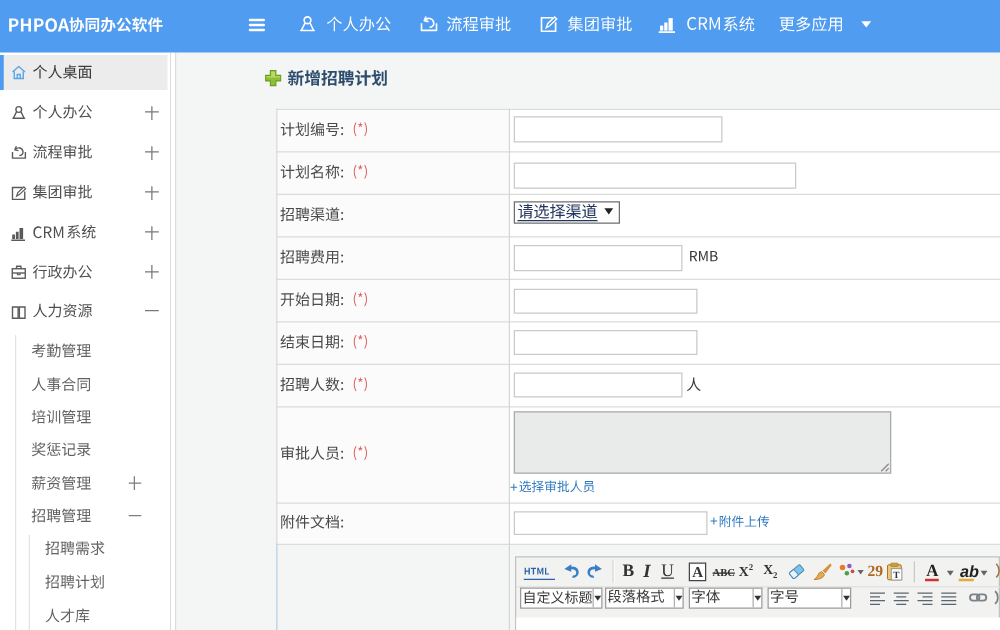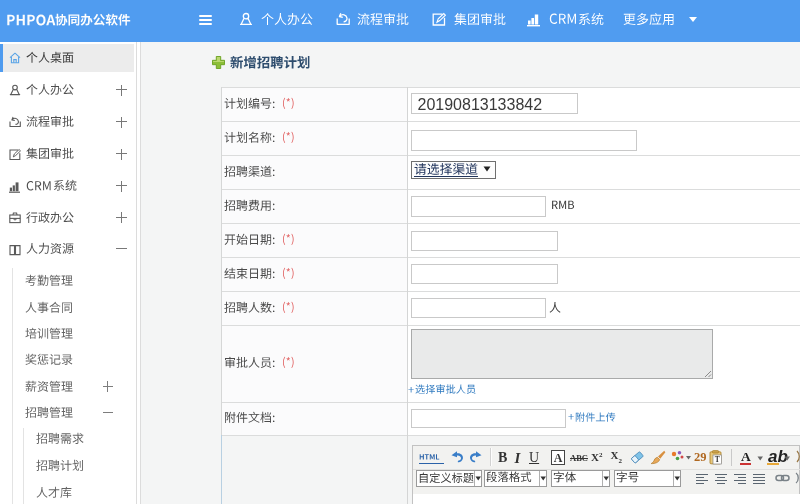--- a/index.html
+++ b/index.html
@@ -350,21 +350,20 @@
       <path transform="translate(8.9 11.8)" d="M1.1 2.2C2.1 0.5 2.7 -1.3 2.7 -3.4C2.7 -5.6 2.1 -7.3 1.1 -9L0.5 -8.7C1.4 -7.1 1.9 -5.3 1.9 -3.4C1.9 -1.6 1.4 0.3 0.5 1.9Z"></path>
     </svg>
 <svg class="t" style="left:224px;top:408.5px" width="53.3" height="18" fill="#4a4a4a">
       <path transform="translate(0 12.9)" d="M6.9 -5C7.3 -4.1 7.9 -2.9 8.1 -2.2L8.9 -2.6C8.6 -3.3 8.1 -4.4 7.6 -5.3ZM9.6 -9.9V-7.3H6.6V-6.5H9.6V-0.2C9.6 0 9.6 0 9.4 0.1C9.2 0.1 8.6 0.1 8 0C8.1 0.3 8.2 0.7 8.3 0.9C9.2 0.9 9.7 0.9 10 0.8C10.4 0.6 10.5 0.3 10.5 -0.2V-6.5H11.6V-7.3H10.5V-9.9ZM6.2 -10.1C5.7 -8.3 4.8 -6.6 3.8 -5.5C4 -5.3 4.3 -4.9 4.4 -4.7C4.7 -5.1 5 -5.5 5.2 -5.9V0.9H6.1V-7.4C6.4 -8.2 6.8 -9 7 -9.9ZM1 -9.6V1H1.8V-8.7H3.3C3 -7.9 2.7 -6.8 2.4 -5.9C3.2 -4.9 3.4 -4.1 3.4 -3.4C3.4 -3 3.3 -2.7 3.1 -2.5C3.1 -2.5 2.9 -2.4 2.8 -2.4C2.6 -2.4 2.4 -2.4 2.2 -2.4C2.3 -2.2 2.4 -1.9 2.4 -1.6C2.6 -1.6 2.9 -1.6 3.1 -1.7C3.4 -1.7 3.6 -1.8 3.7 -1.9C4 -2.1 4.2 -2.6 4.2 -3.3C4.2 -4.1 4 -5 3.2 -6C3.6 -7 4 -8.2 4.3 -9.3L3.7 -9.6L3.6 -9.6Z"></path>
       <path transform="translate(12 12.9)" d="M3.8 -4.1V-3.2H7.2V1H8.1V-3.2H11.4V-4.1H8.1V-6.7H10.9V-7.6H8.1V-9.9H7.2V-7.6H5.6C5.8 -8.2 5.9 -8.7 6 -9.3L5.2 -9.5C4.9 -7.9 4.4 -6.4 3.7 -5.4C3.9 -5.3 4.3 -5 4.5 -4.9C4.8 -5.4 5.1 -6 5.4 -6.7H7.2V-4.1ZM3.2 -10C2.6 -8.2 1.5 -6.4 0.4 -5.2C0.5 -5 0.8 -4.6 0.9 -4.4C1.3 -4.8 1.6 -5.2 2 -5.8V0.9H2.9V-7.2C3.3 -8 3.7 -8.9 4.1 -9.8Z"></path>
       <path transform="translate(24 12.9)" d="M5.1 -9.9C5.4 -9.3 5.8 -8.5 6 -8L7 -8.3C6.8 -8.8 6.4 -9.6 6 -10.2ZM0.6 -8V-7.1H2.5C3.2 -5.3 4.1 -3.7 5.4 -2.4C4 -1.3 2.4 -0.5 0.4 0.1C0.6 0.3 0.9 0.7 1 0.9C3 0.3 4.7 -0.6 6 -1.8C7.4 -0.6 9 0.3 11 0.9C11.1 0.6 11.4 0.2 11.6 0C9.7 -0.4 8.1 -1.3 6.7 -2.4C7.9 -3.6 8.9 -5.2 9.6 -7.1H11.4V-8ZM6 -3C4.9 -4.2 4 -5.5 3.4 -7.1H8.5C7.9 -5.5 7.1 -4.1 6 -3Z"></path>
       <path transform="translate(36 12.9)" d="M10.2 -9.3C10 -8.4 9.5 -7.2 9 -6.4L9.8 -6.2C10.2 -6.9 10.7 -8.1 11.1 -9.1ZM4.8 -9C5.2 -8.1 5.6 -7 5.8 -6.3L6.6 -6.6C6.4 -7.3 5.9 -8.4 5.5 -9.3ZM2.3 -10.1V-7.5H0.6V-6.7H2.2C1.8 -5 1.1 -3.1 0.3 -2.1C0.5 -1.9 0.7 -1.5 0.8 -1.3C1.4 -2.1 1.9 -3.4 2.3 -4.8V0.9H3.2V-5.1C3.5 -4.5 4 -3.7 4.2 -3.3L4.7 -4C4.5 -4.4 3.5 -5.8 3.2 -6.2V-6.7H4.7V-7.5H3.2V-10.1ZM4.4 -0.8V0.1H10.1V0.9H11V-5.7H8.3V-10H7.5V-5.7H4.7V-4.8H10.1V-3.2H4.8V-2.4H10.1V-0.8Z"></path>
       <path transform="translate(48 12.9)" d="M1.7 -4.7C2.1 -4.7 2.5 -5 2.5 -5.5C2.5 -6 2.1 -6.4 1.7 -6.4C1.2 -6.4 0.9 -6 0.9 -5.5C0.9 -5 1.2 -4.7 1.7 -4.7ZM1.7 0.2C2.1 0.2 2.5 -0.2 2.5 -0.7C2.5 -1.2 2.1 -1.5 1.7 -1.5C1.2 -1.5 0.9 -1.2 0.9 -0.7C0.9 -0.2 1.2 0.2 1.7 0.2Z"></path>
     </svg>
 <div class="abs" style="left:411px;top:92.5px;width:167px;height:21.5px;background:#fff;border:1px solid #c9c9c9"></div>
-<div class="abs" style="left:417.5px;top:95.5px;font-size:16px;color:#3a3a3a;font-family:'Liberation Sans',sans-serif">20190813133842</div>
 <div class="abs" style="left:411px;top:130px;width:226px;height:21px;background:#fff;border:1px solid #c9c9c9"></div>
 <div class="abs" style="left:411px;top:161px;width:85px;height:17.5px;background:#fdfdfd;border:1px solid #6f6f6f"></div>
 <svg class="t" style="left:413.5px;top:159.7px" width="66" height="19.2" fill="#22355c">
       <path transform="translate(0 13.8)" d="M1.4 -9.9C2 -9.3 2.9 -8.4 3.3 -7.9L3.9 -8.6C3.5 -9.1 2.7 -9.9 2 -10.5ZM0.5 -6.7V-5.8H2.5V-1.1C2.5 -0.6 2.1 -0.2 1.8 -0C2 0.2 2.3 0.6 2.4 0.8C2.5 0.5 2.9 0.3 5 -1.4C4.9 -1.6 4.8 -2 4.7 -2.2L3.4 -1.2V-6.7ZM6.3 -2.7H10.3V-1.7H6.3ZM6.3 -3.4V-4.4H10.3V-3.4ZM7.9 -10.8V-9.8H4.9V-9H7.9V-8.2H5.2V-7.5H7.9V-6.6H4.5V-5.9H12.3V-6.6H8.8V-7.5H11.5V-8.2H8.8V-9H11.9V-9.8H8.8V-10.8ZM5.4 -5.1V1H6.3V-1H10.3V-0.1C10.3 0.1 10.3 0.1 10.1 0.2C9.9 0.2 9.3 0.2 8.7 0.1C8.8 0.4 8.9 0.7 8.9 1C9.9 1 10.4 1 10.8 0.8C11.2 0.7 11.3 0.4 11.3 -0.1V-5.1Z"></path>
       <path transform="translate(12.8 13.8)" d="M0.8 -9.8C1.5 -9.2 2.4 -8.3 2.8 -7.6L3.6 -8.2C3.1 -8.9 2.3 -9.7 1.5 -10.3ZM5.7 -10.4C5.4 -9.2 4.9 -8.1 4.2 -7.3C4.4 -7.2 4.8 -7 5 -6.8C5.3 -7.2 5.6 -7.6 5.8 -8.1H7.7V-6.3H4.1V-5.4H6.4C6.2 -3.7 5.7 -2.5 3.8 -1.8C4 -1.7 4.2 -1.3 4.3 -1.1C6.5 -1.9 7.1 -3.4 7.4 -5.4H8.7V-2.4C8.7 -1.5 8.9 -1.2 9.9 -1.2C10.1 -1.2 10.9 -1.2 11.1 -1.2C11.9 -1.2 12.2 -1.6 12.3 -3.2C12 -3.3 11.6 -3.4 11.4 -3.6C11.4 -2.3 11.3 -2.1 11 -2.1C10.8 -2.1 10.1 -2.1 10 -2.1C9.7 -2.1 9.6 -2.1 9.6 -2.4V-5.4H12.2V-6.3H8.7V-8.1H11.6V-9H8.7V-10.7H7.7V-9H6.2C6.4 -9.4 6.5 -9.8 6.6 -10.2ZM3.2 -5.8H0.7V-4.9H2.3V-1.1C1.7 -0.8 1.2 -0.3 0.6 0.2L1.2 1C1.9 0.2 2.6 -0.4 3.1 -0.4C3.4 -0.4 3.8 -0.1 4.3 0.2C5.1 0.7 6.2 0.9 7.7 0.9C8.9 0.9 11.1 0.8 12.1 0.7C12.1 0.5 12.3 -0 12.4 -0.3C11.1 -0.1 9.2 -0 7.7 -0C6.3 -0 5.3 -0.1 4.5 -0.6C3.9 -0.9 3.6 -1.3 3.2 -1.3Z"></path>
       <path transform="translate(25.6 13.8)" d="M2.3 -10.7V-8.2H0.6V-7.3H2.3V-4.6C1.6 -4.4 1 -4.2 0.5 -4L0.7 -3.1L2.3 -3.6V-0.2C2.3 0 2.2 0.1 2 0.1C1.9 0.1 1.4 0.1 0.8 0.1C1 0.3 1.1 0.7 1.1 1C1.9 1 2.4 1 2.8 0.8C3.1 0.6 3.2 0.4 3.2 -0.2V-3.9L4.7 -4.4L4.6 -5.3L3.2 -4.9V-7.3H4.7V-8.2H3.2V-10.7ZM10.3 -9.2C9.8 -8.5 9.2 -7.9 8.5 -7.4C7.8 -7.9 7.2 -8.5 6.8 -9.2ZM5.1 -10.1V-9.2H5.9C6.4 -8.3 7 -7.6 7.7 -7C6.7 -6.4 5.6 -5.9 4.5 -5.6C4.7 -5.5 4.9 -5.1 5 -4.9C6.2 -5.2 7.4 -5.7 8.4 -6.4C9.4 -5.7 10.6 -5.2 11.9 -4.9C12 -5.1 12.3 -5.5 12.5 -5.7C11.3 -5.9 10.2 -6.3 9.2 -6.9C10.2 -7.7 11.1 -8.7 11.6 -9.8L11.1 -10.1L10.9 -10.1ZM7.9 -5.3V-4.1H5.3V-3.3H7.9V-2H4.7V-1.1H7.9V1H8.9V-1.1H12.2V-2H8.9V-3.3H11.3V-4.1H8.9V-5.3Z"></path>
       <path transform="translate(38.4 13.8)" d="M0.5 -8.3C1.3 -8.1 2.3 -7.6 2.8 -7.3L3.2 -8C2.7 -8.3 1.8 -8.7 1 -9ZM1.5 -10.1C2.2 -9.9 3.2 -9.4 3.6 -9.1L4.1 -9.8C3.6 -10.1 2.7 -10.5 1.9 -10.7ZM0.9 -4.5 1.6 -3.8C2.4 -4.7 3.4 -5.7 4.1 -6.7L3.6 -7.3C2.7 -6.3 1.6 -5.2 0.9 -4.5ZM11.8 -10.3H4.8V-4.4H5.9V-3.4H0.7V-2.5H5C3.9 -1.4 2.1 -0.4 0.5 0.1C0.7 0.2 1 0.6 1.1 0.8C2.8 0.2 4.7 -0.9 5.9 -2.3V1H6.9V-2.2C8.1 -0.9 9.9 0.2 11.7 0.8C11.8 0.5 12.1 0.1 12.3 -0.1C10.6 -0.5 8.9 -1.4 7.7 -2.5H12.1V-3.4H6.9V-4.4H12V-5.2H5.7V-6.1H11.2V-8.7H5.7V-9.5H11.8ZM5.7 -8H10.3V-6.8H5.7Z"></path>
       <path transform="translate(51.2 13.8)" d="M0.8 -9.8C1.5 -9.1 2.3 -8.2 2.6 -7.6L3.4 -8.2C3.1 -8.8 2.2 -9.6 1.6 -10.3ZM5.8 -4.7H10.1V-3.6H5.8ZM5.8 -3H10.1V-1.9H5.8ZM5.8 -6.5H10.1V-5.4H5.8ZM4.9 -7.2V-1.1H11V-7.2H8C8.1 -7.5 8.3 -7.9 8.4 -8.3H12.1V-9.1H9.7C10 -9.5 10.4 -10 10.7 -10.5L9.7 -10.8C9.5 -10.3 9.1 -9.6 8.8 -9.1H6.4L7 -9.4C6.9 -9.8 6.5 -10.4 6.1 -10.8L5.3 -10.5C5.6 -10 6 -9.5 6.2 -9.1H4V-8.3H7.4C7.3 -7.9 7.2 -7.5 7.1 -7.2ZM3.4 -6.2H0.7V-5.3H2.4V-1.3C1.9 -1.1 1.2 -0.6 0.5 0.1L1.1 0.9C1.8 0.1 2.4 -0.6 2.9 -0.6C3.2 -0.6 3.6 -0.2 4.1 0.1C5 0.6 6.1 0.7 7.6 0.7C8.9 0.7 11.1 0.7 12 0.6C12.1 0.3 12.2 -0.1 12.3 -0.3C11.1 -0.2 9.2 -0.1 7.7 -0.1C6.3 -0.1 5.2 -0.2 4.4 -0.7C3.9 -0.9 3.6 -1.2 3.4 -1.3Z"></path>
     </svg>
 <div class="abs" style="left:413.5px;top:176.3px;width:64px;height:1px;background:#22355c"></div>
@@ -459,21 +458,21 @@
 <rect x="3.5" y="0.5" width="6" height="2.6" rx="0.8" fill="#c8a04c" stroke="#a8781c" stroke-width="0.6"></rect>
 <rect x="4" y="5" width="8.5" height="9" fill="#fff" stroke="#888" stroke-width="0.7"></rect>
 <text x="8.2" y="12.2" font-size="7.5" font-family="Liberation Serif" font-weight="bold" fill="#333" text-anchor="middle">T</text>
     </svg>
 <div class="abs" style="left:731px;top:449px;width:1px;height:17px;background:#c9c9c9"></div>
 <div class="abs" style="left:741px;top:456.5px;transform:translateY(-50%);font-family:'Liberation Serif',serif;font-size:13.5px;color:#222;font-weight:bold">A</div>
 <div class="abs" style="left:740px;top:462.5px;width:11px;height:2.5px;background:#cc3333"></div>
 <svg class="t" style="left:757px;top:455.5px" width="7" height="6">
       <path d="M0.5 0.5 L6 0.5 L3.2 4.5 Z" fill="#666"></path>
     </svg>
-<div class="abs" style="left:768px;top:456.5px;transform:translateY(-50%);font-family:'Liberation Sans',serif;font-size:17px;color:#222;font-weight:bold;font-style:italic">ab</div>
+<div class="abs" style="left:768px;top:456.5px;transform:translateY(-50%);font-family:'Liberation Sans',serif;font-size:13px;color:#222;font-weight:bold;font-style:italic">ab</div>
 <div class="abs" style="left:767px;top:462.5px;width:12px;height:2.5px;background:#e8a838"></div>
 <svg class="t" style="left:784px;top:455.5px" width="7" height="6">
       <path d="M0.5 0.5 L6 0.5 L3.2 4.5 Z" fill="#666"></path>
     </svg>
 <svg class="t" style="left:795px;top:450px" width="5" height="13" fill="none" stroke="#997744" stroke-width="1.2">
       <path d="M2 1 C5 4 5 9 2 12"></path>
     </svg>
 <div class="abs" style="left:416px;top:469.5px;width:65.5px;height:17.5px;background:#fff;border:1px solid #9a9a9a"></div>
 <div class="abs" style="left:474.0px;top:470.5px;width:1px;height:15.5px;background:#b0b0b0"></div>
 <svg class="t" style="left:475.0px;top:475.5px" width="7" height="6">

